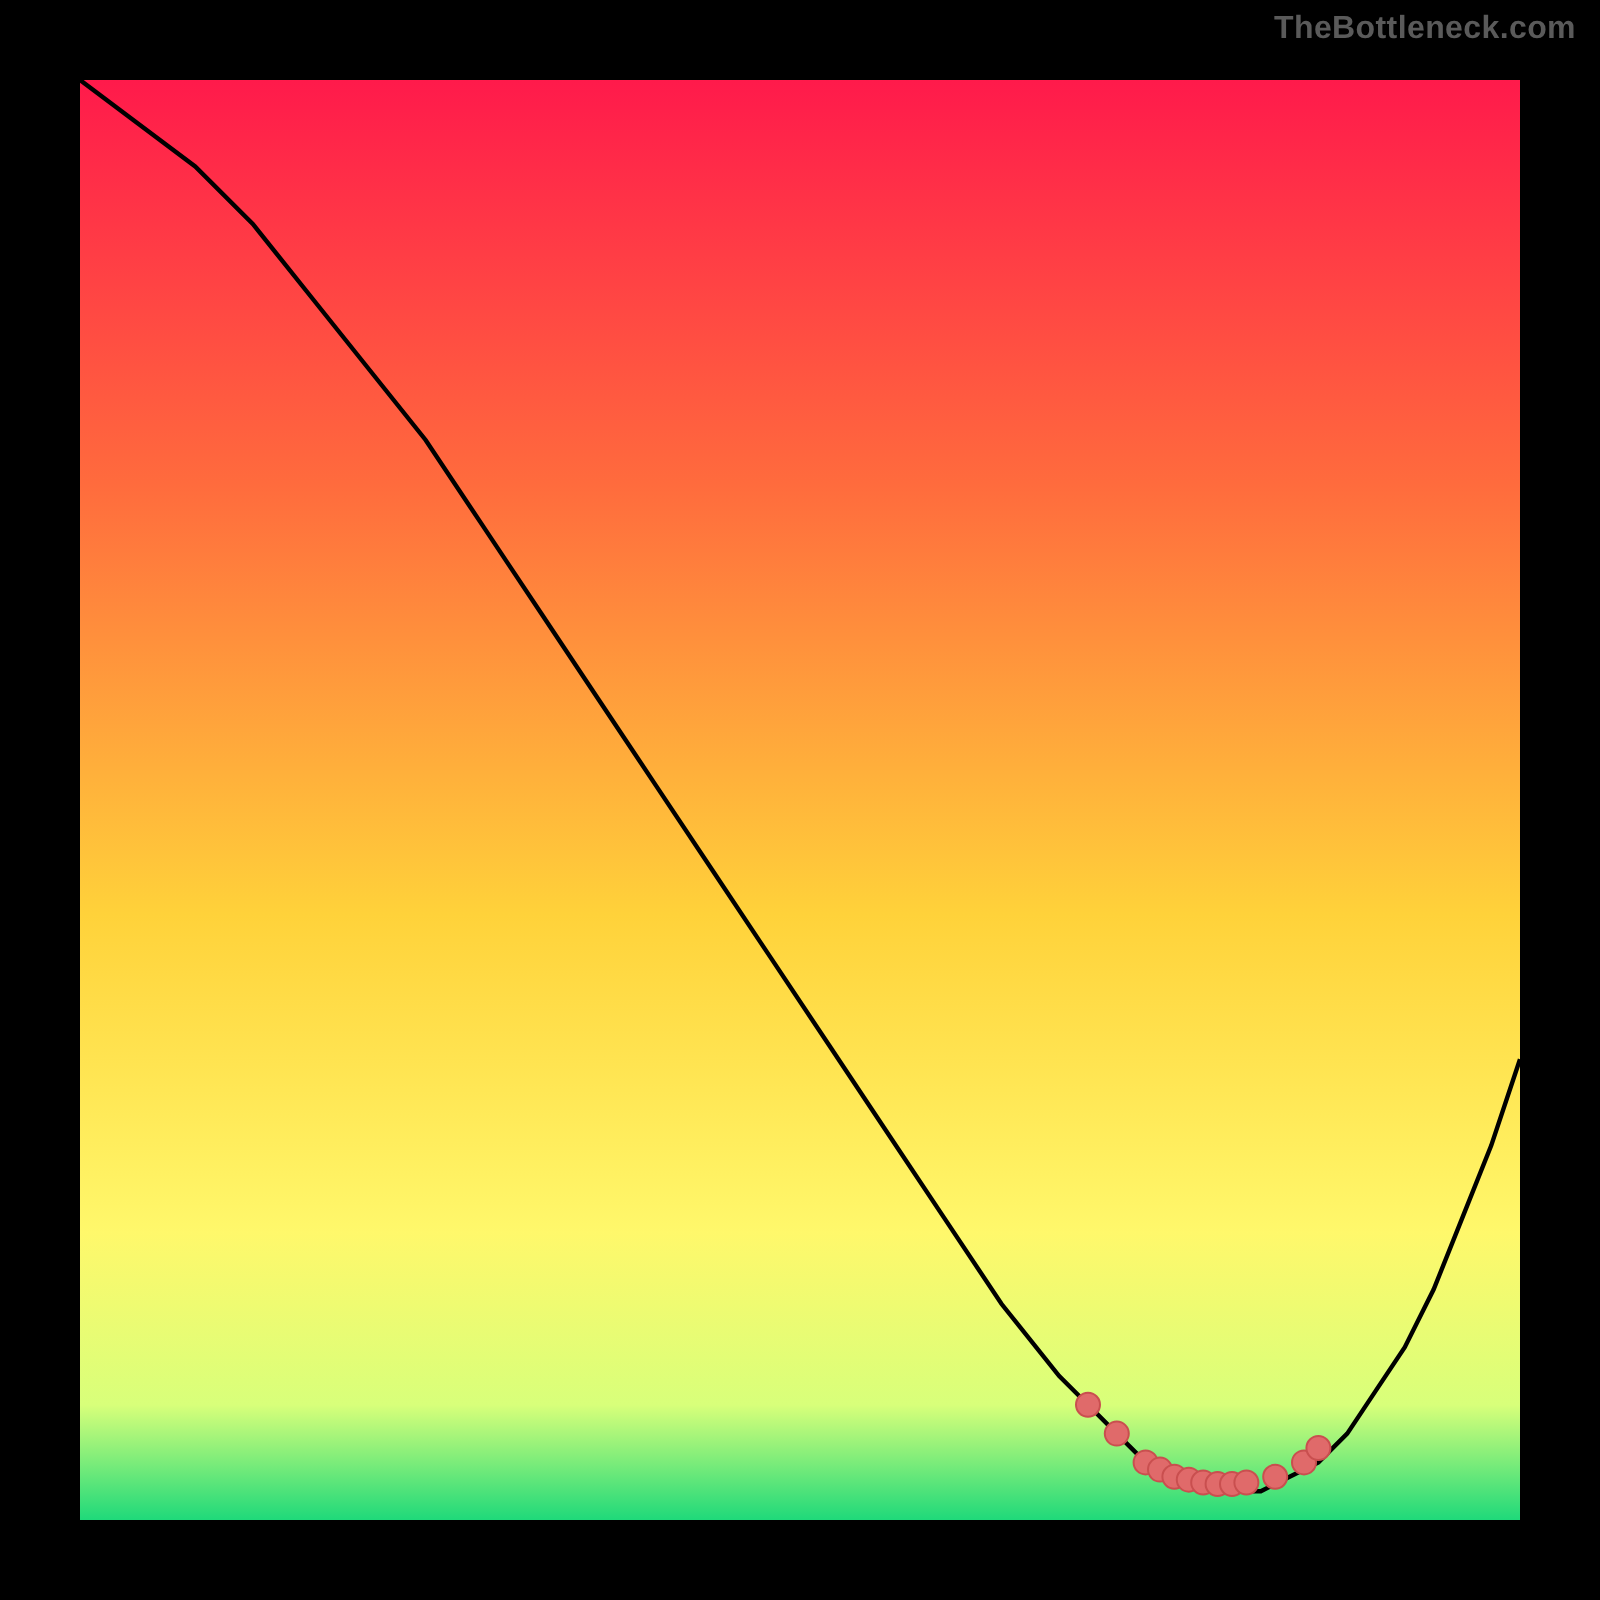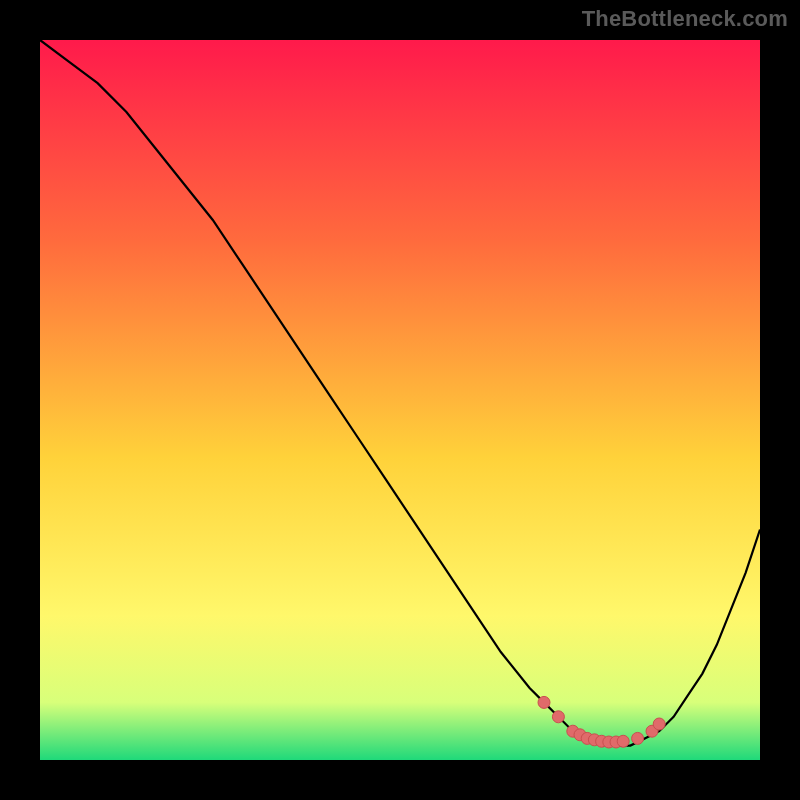--- a/index.html
+++ b/index.html
@@ -22,21 +22,21 @@
     top: 40px;
     width: 720px;
     height: 720px;
     overflow: hidden;
   }
   .watermark {
     position: absolute;
     top: 6px;
     right: 12px;
     color: #5a5a5a;
-    font-size: 22px;
+    font-size: 16px;
     font-weight: 600;
     letter-spacing: 0.2px;
     user-select: none;
   }
   svg { display: block; }
 </style>
 </head>
 <body>
 
 <div class="frame">

